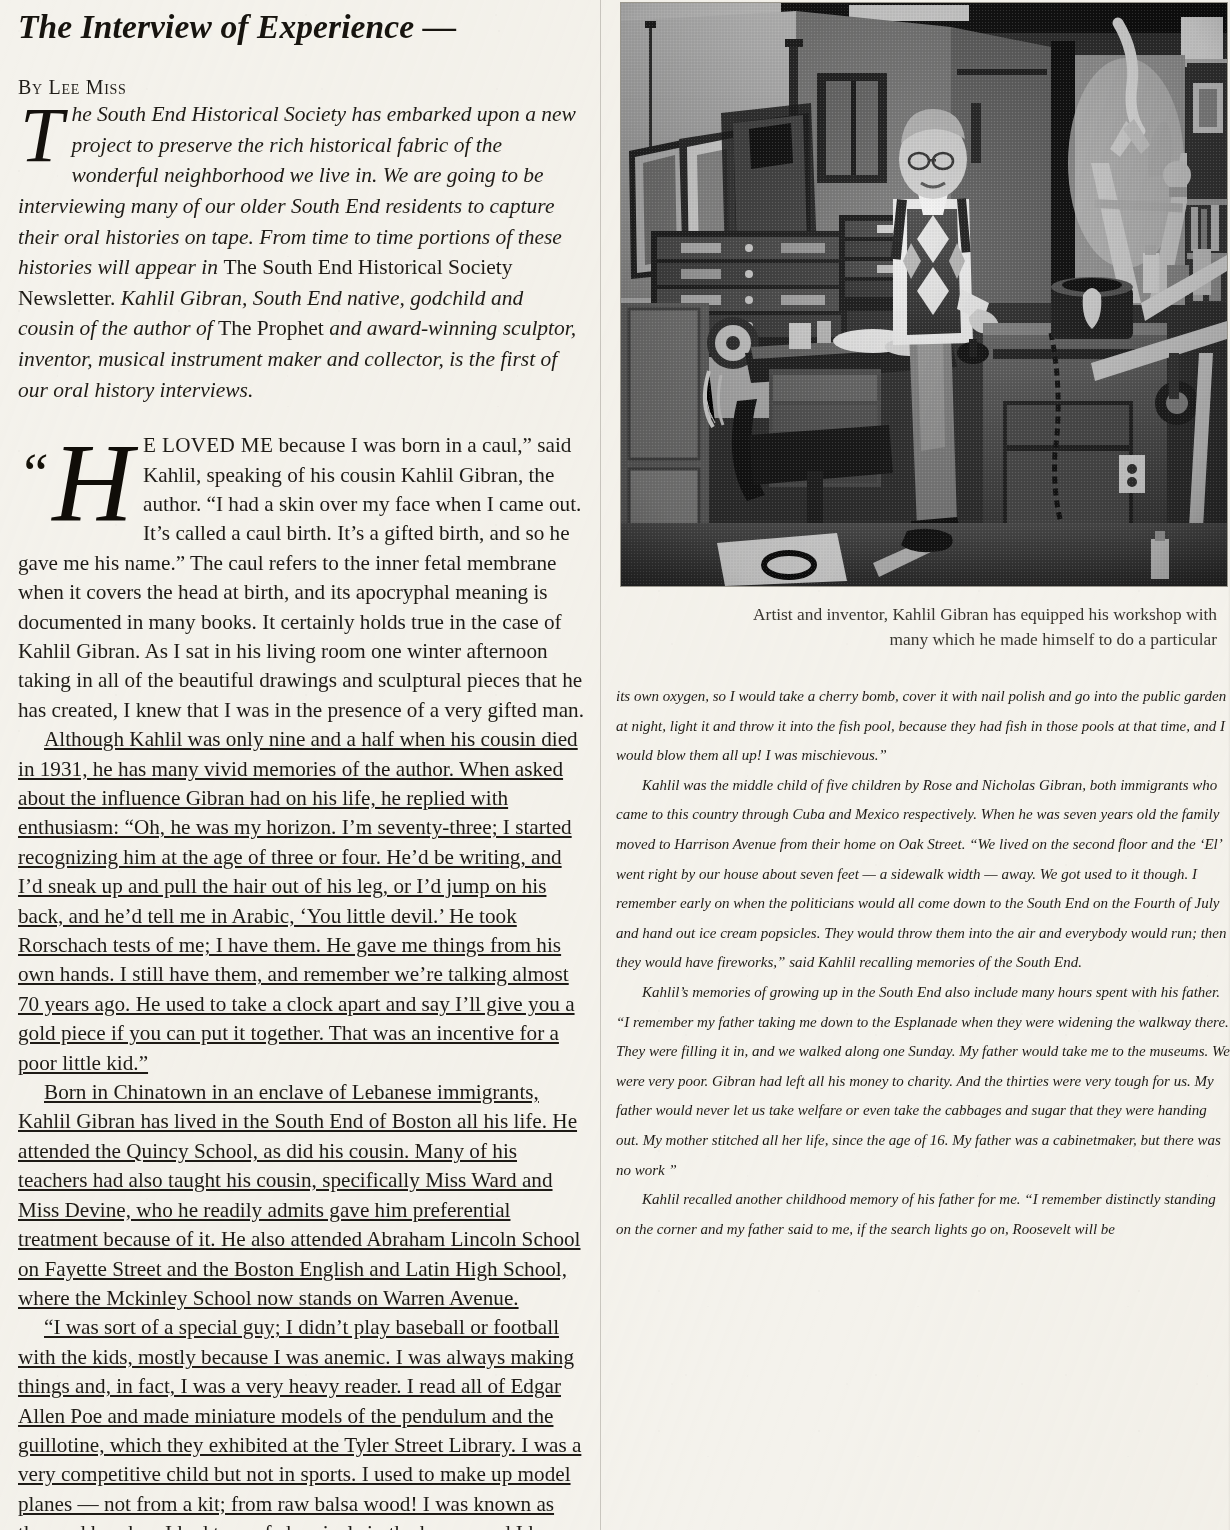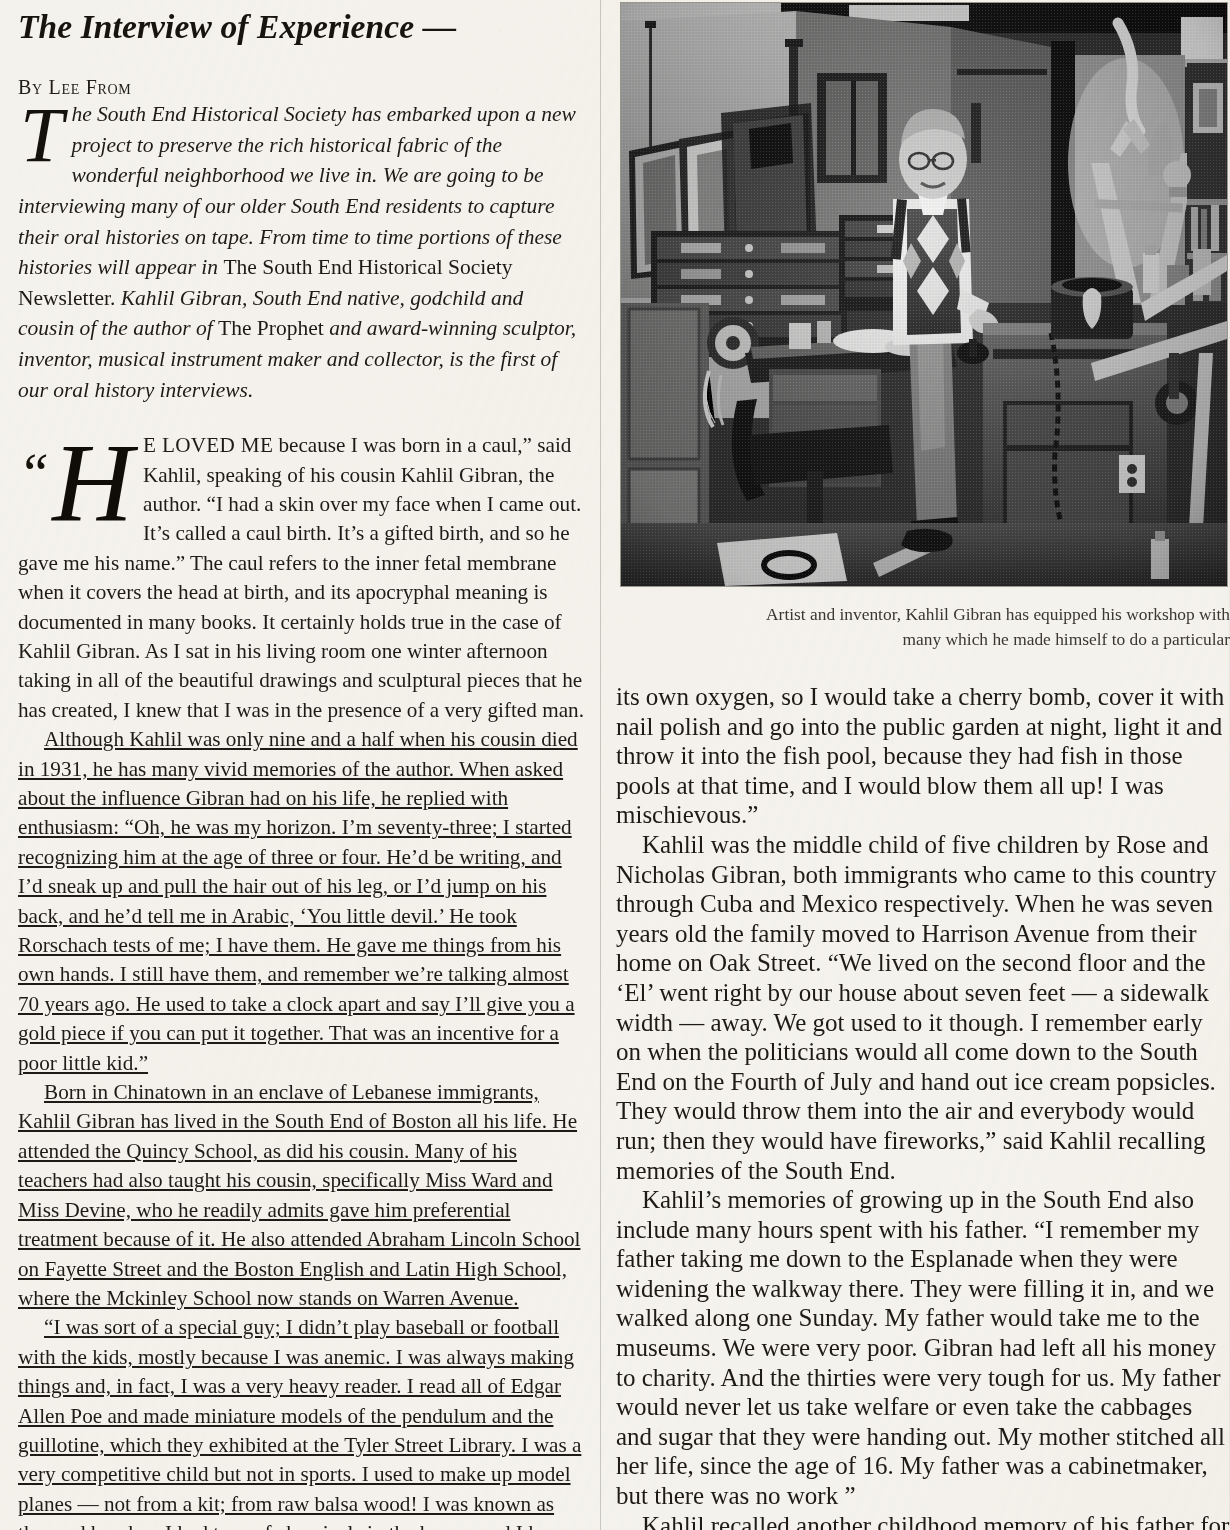--- a/index.html
+++ b/index.html
@@ -160,51 +160,51 @@
   }
   #photo-vignette {
     position: absolute;
     inset: 0;
     pointer-events: none;
     background: radial-gradient(ellipse at 48% 42%, rgba(255,255,255,.05) 0%, rgba(0,0,0,.22) 78%, rgba(0,0,0,.4) 100%);
   }
 
   #caption {
     margin: 17px 0 14px 0;
-    padding-right: 0;
+    padding-right: 13px;
     font-size: 17.4px;
     line-height: 25px;
     text-align: right;
     color: #3a3731;
   }
   #caption-line2 { display: block; }
 
   #right-body { margin-top: 30px; }
-  #right-body .body-p { font-size: 25px; line-height: 29.6px; }
+  #right-body .body-p { font-size: 15px; line-height: 29.6px; font-style: italic; }
 
   
   #scan-edge {
     position: absolute;
     right: 0; top: 0;
     width: 2px; height: 1530px;
     background: linear-gradient(to right, rgba(0,0,0,0), rgba(120,115,105,.10));
   }
 </style>
 </head>
 <body>
 
 <div id="page">
 
   <div id="left-col">
 
     <h1 id="headline">
       <span class="l1">The Interview of Experience —</span><br>
     </h1>
 
-    <div id="byline">By Lee From</div>
+    <div id="byline">By Lee Miss</div>
 
     <p id="intro" class="body-p">
       <span class="dropcap-T">T</span><span>he South End Historical Society has embarked upon a new project to preserve the rich historical fabric of the wonderful neighborhood we live in. We are going to be interviewing many of our older South End residents to capture their oral histories on tape. From time to time portions of these histories will appear in </span><span class="roman">The South End Historical Society Newsletter.</span><span> Kahlil Gibran, South End native, godchild and cousin of the author of </span><span class="roman">The Prophet</span><span> and award-winning sculptor, inventor, musical instrument maker and collector, is the first of our oral history interviews.</span>
     </p>
 
     <div id="quote-block">
       <p class="body-p">
         <span class="openquote">“</span><span class="dropcap-H">H</span><span class="smallcaps-lead">E LOVED ME</span><span> because I was born in a caul,” said Kahlil, speaking of his cousin Kahlil Gibran, the author. “I had a skin over my face when I came out. It’s called a caul birth. It’s a gifted birth, and so he gave me his name.” The caul refers to the inner fetal membrane when it covers the head at birth, and its apocryphal meaning is documented in many books. It certainly holds true in the case of Kahlil Gibran. As I sat in his living room one winter afternoon taking in all of the beautiful drawings and sculptural pieces that he has created, I knew that I was in the presence of a very gifted man.</span>
       </p>
     </div>

